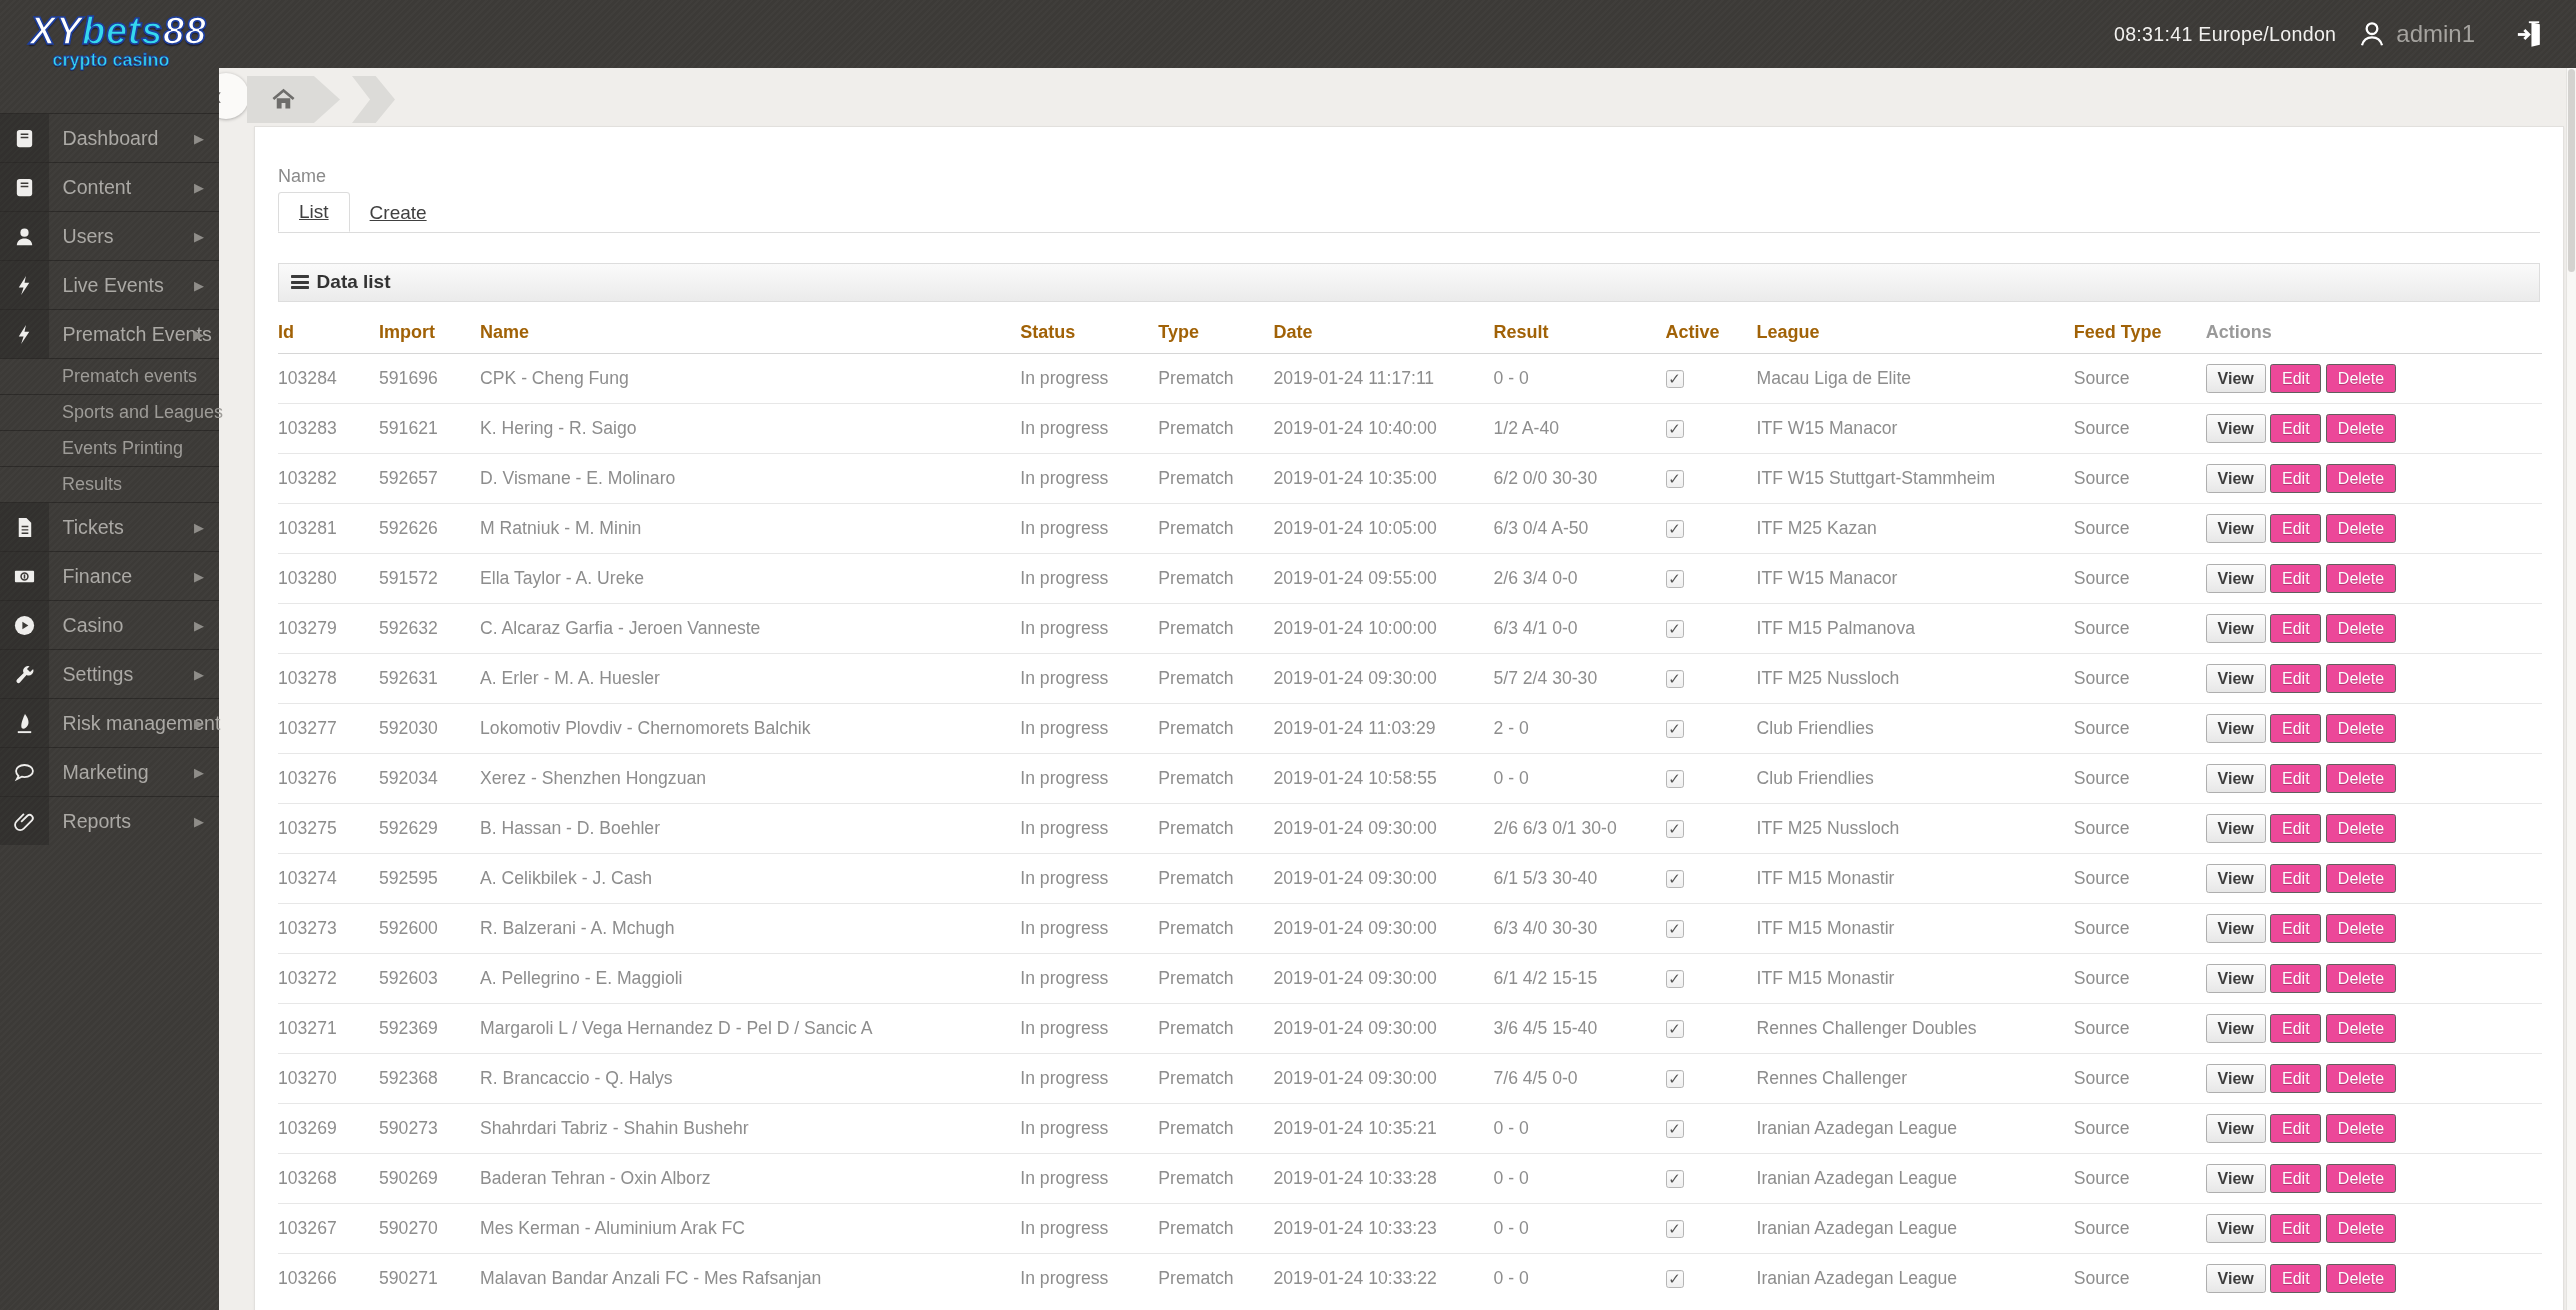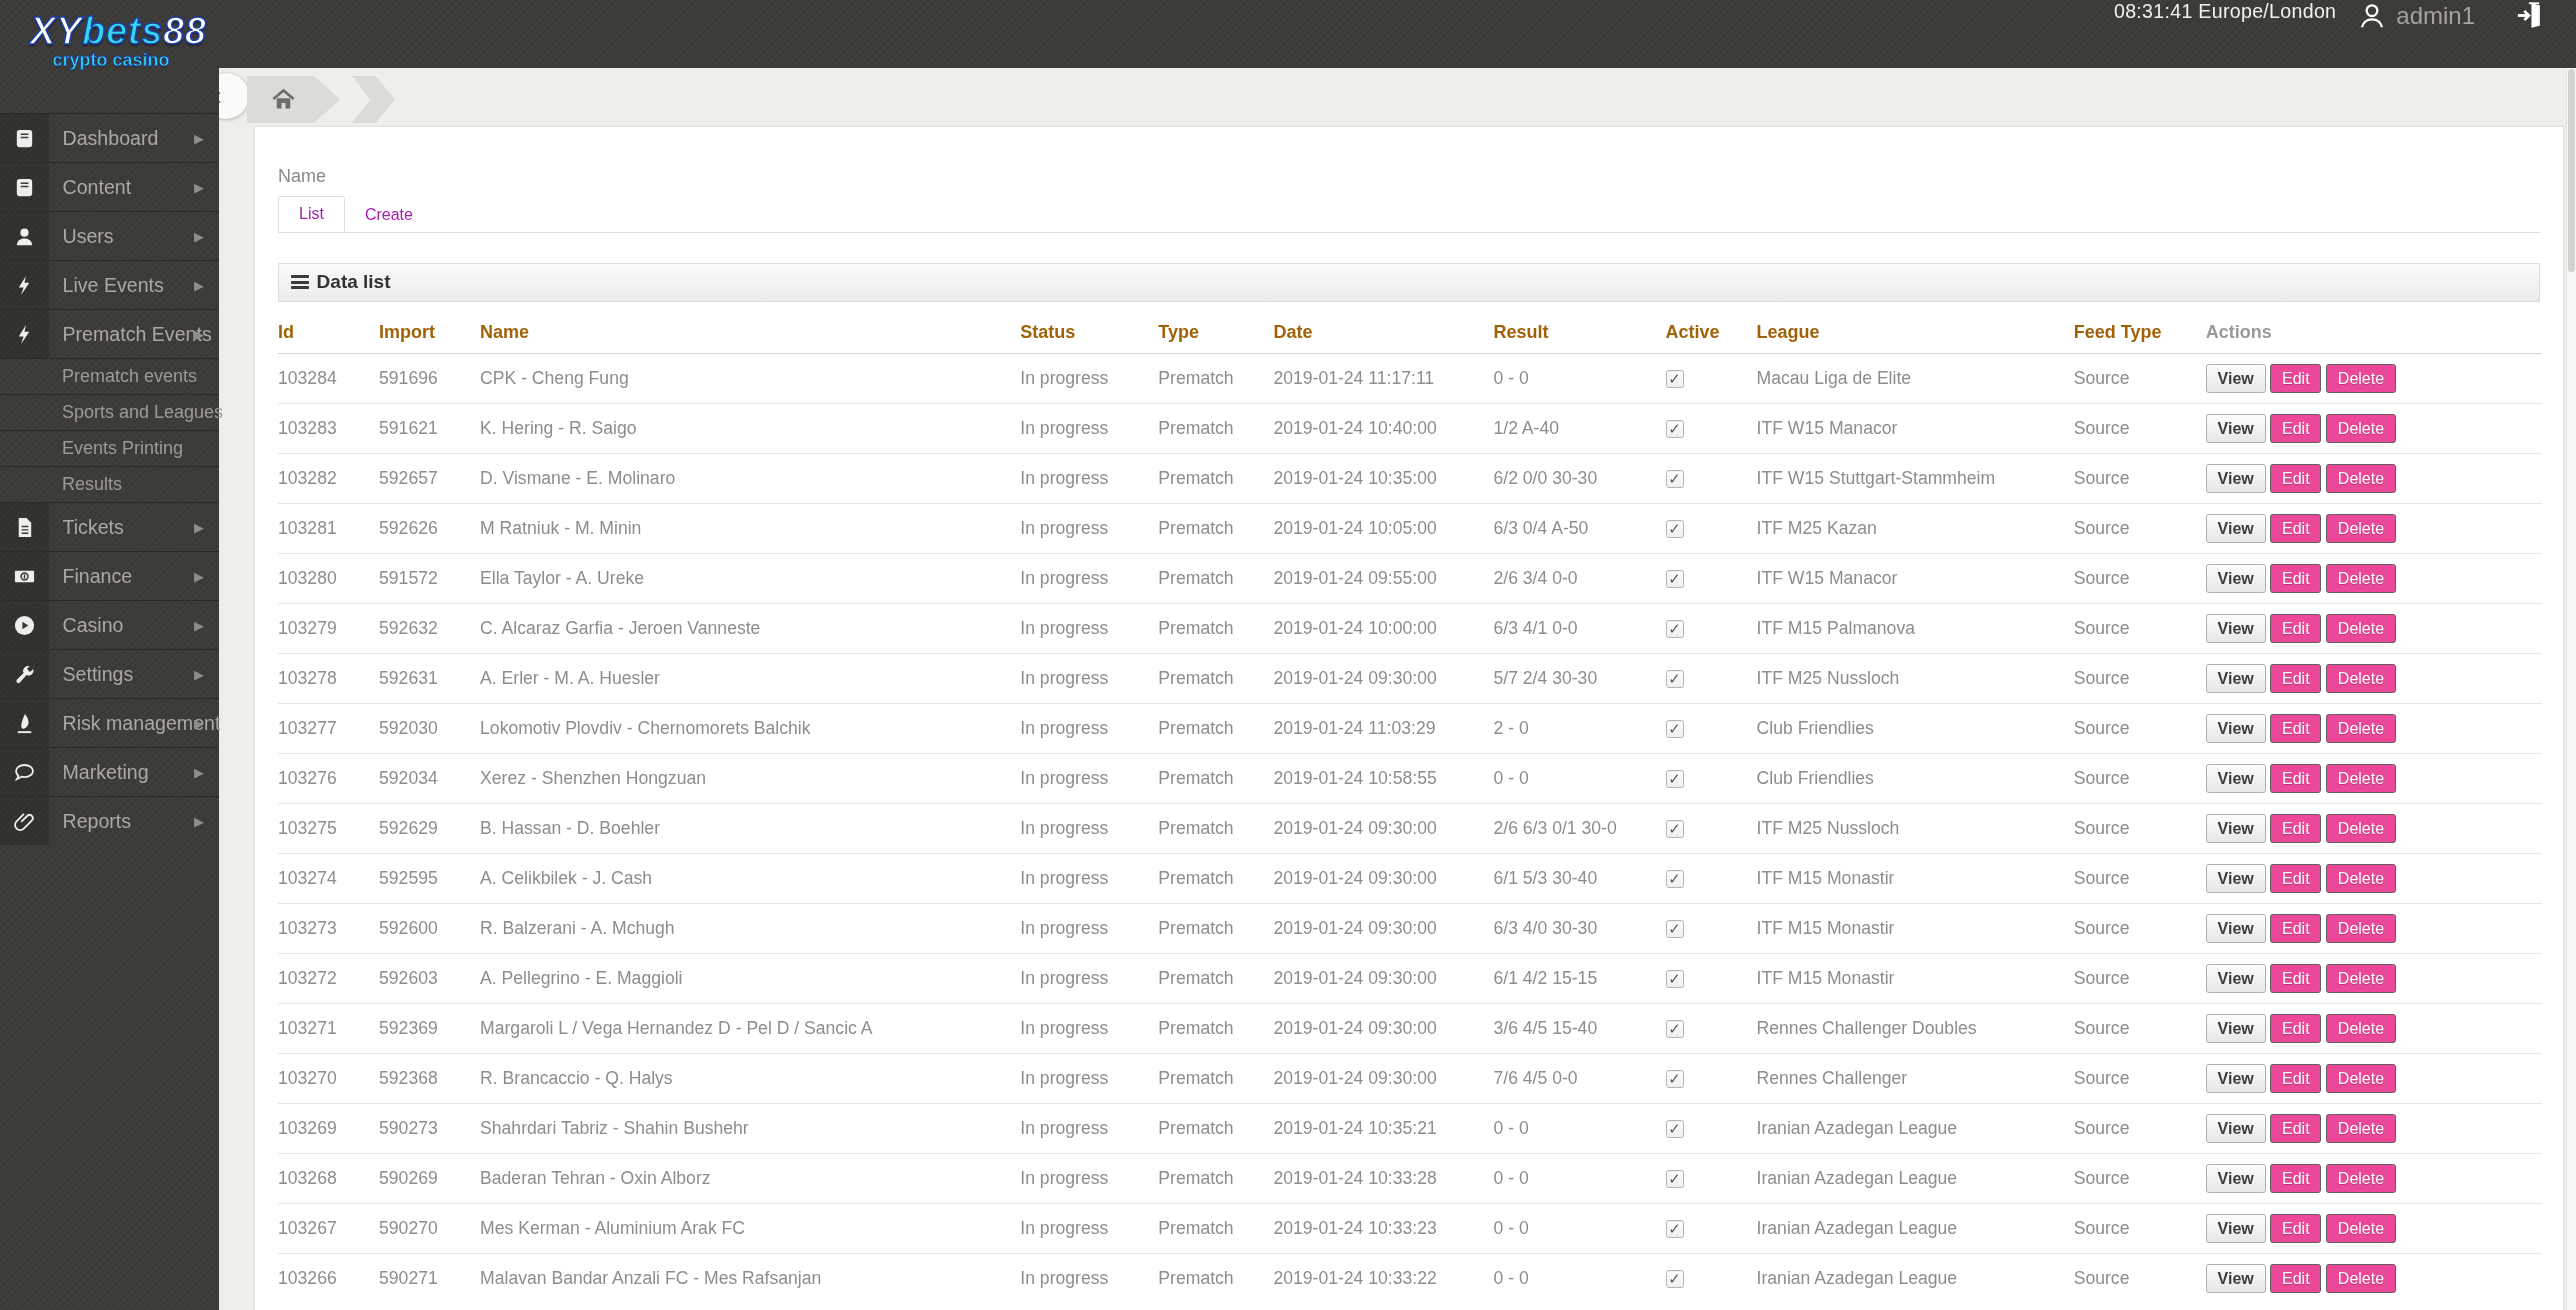--- a/index.html
+++ b/index.html
@@ -10,21 +10,21 @@
     position:relative;
   }
   .app { position:absolute; inset:0; }
 
   
   .topbar {
     position:absolute; left:0; top:0; right:0; height:68px;
     background:#3c3a37;
     background-image:repeating-linear-gradient(135deg, rgba(255,255,255,.02) 0 2px, transparent 2px 4.7px);
     z-index:3;
-    display:flex; align-items:flex-start; justify-content:flex-end;
+    display:flex; align-items:center; justify-content:flex-end;
     padding-right:31px;
   }
   .clock { color:#f2f1ef; font-size:19.6px; letter-spacing:0.3px; }
   .user-wrap { display:flex; align-items:center; margin-left:20px; }
   .user-wrap svg { width:32px; height:32px; }
   .username { color:#a5a39f; font-size:24px; margin-left:8px; }
   .logout { margin-left:39px; width:31px; height:31px; cursor:pointer; }
 
   
   .sidebar {
@@ -110,22 +110,22 @@
   .search-btn {
     margin-left:9.5px; height:35px; padding:0 19px;
     background:linear-gradient(#f4f4f4,#dfdfdf);
     border:0.7px solid #a9a9a9; border-radius:2.7px;
     font-size:18px; color:#3f3f3f; cursor:pointer;
     font-family:"Liberation Sans", sans-serif;
   }
 
   .tabs { display:flex; border-bottom:0.7px solid #dcdcdc; height:39px; align-items:flex-end; }
   .tab {
-    font-size:16px; color:#a21caf; padding:8px 20px 8.8px;
-    cursor:pointer; position:relative; bottom:-0.7px;
+    font-size:19px; color:#404040; padding:8px 20px 8.8px;
+    cursor:pointer; position:relative; bottom:-0.7px;text-decoration:underline;
   }
   .tab.active {
     background:#fff; border:0.7px solid #dcdcdc; border-bottom:0.7px solid #fff;
     border-radius:3.4px 3.4px 0 0;
   }
 
   .datalist-band {
     margin-top:30px;
     border:0.7px solid #dddddd;
     background:linear-gradient(#fafafa,#ebebeb);

